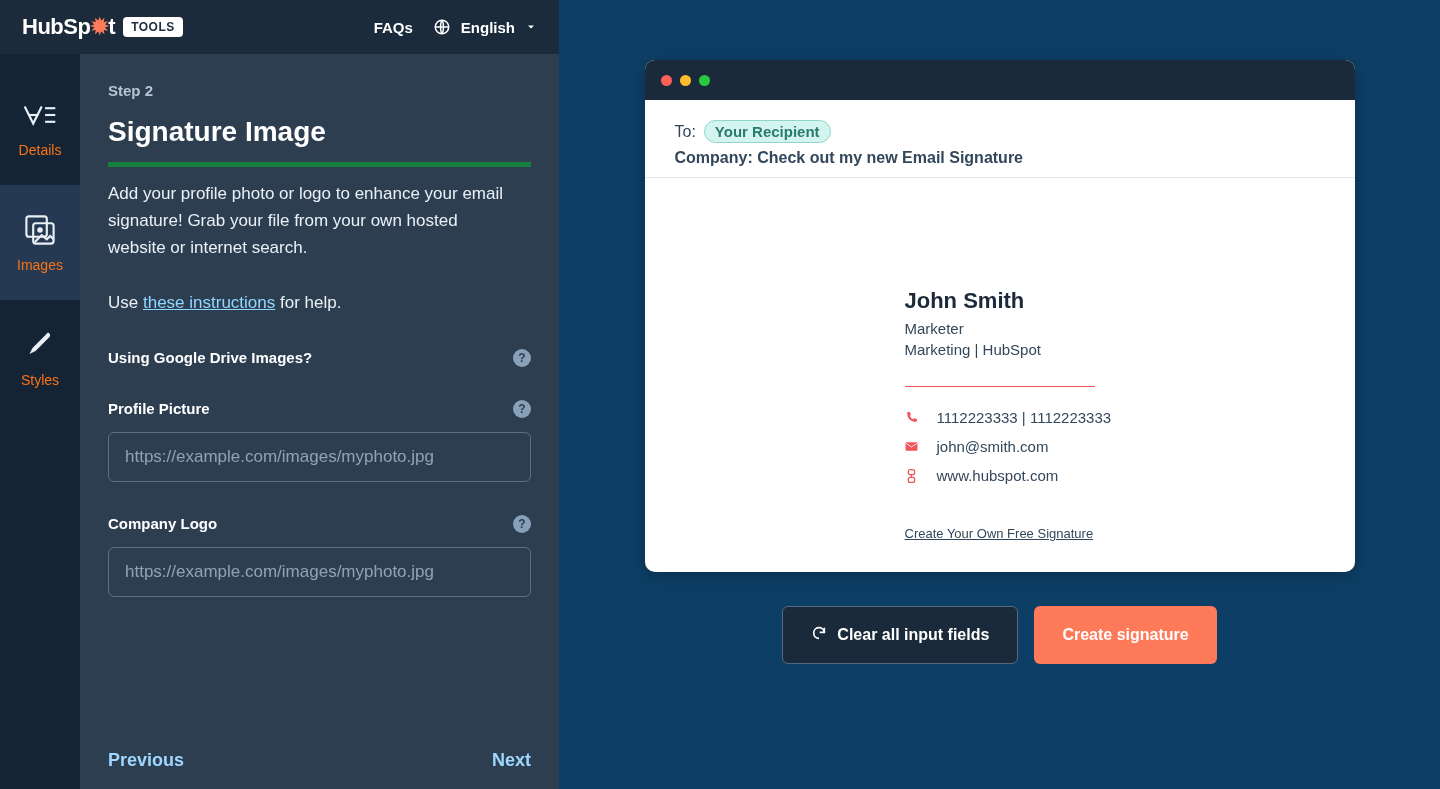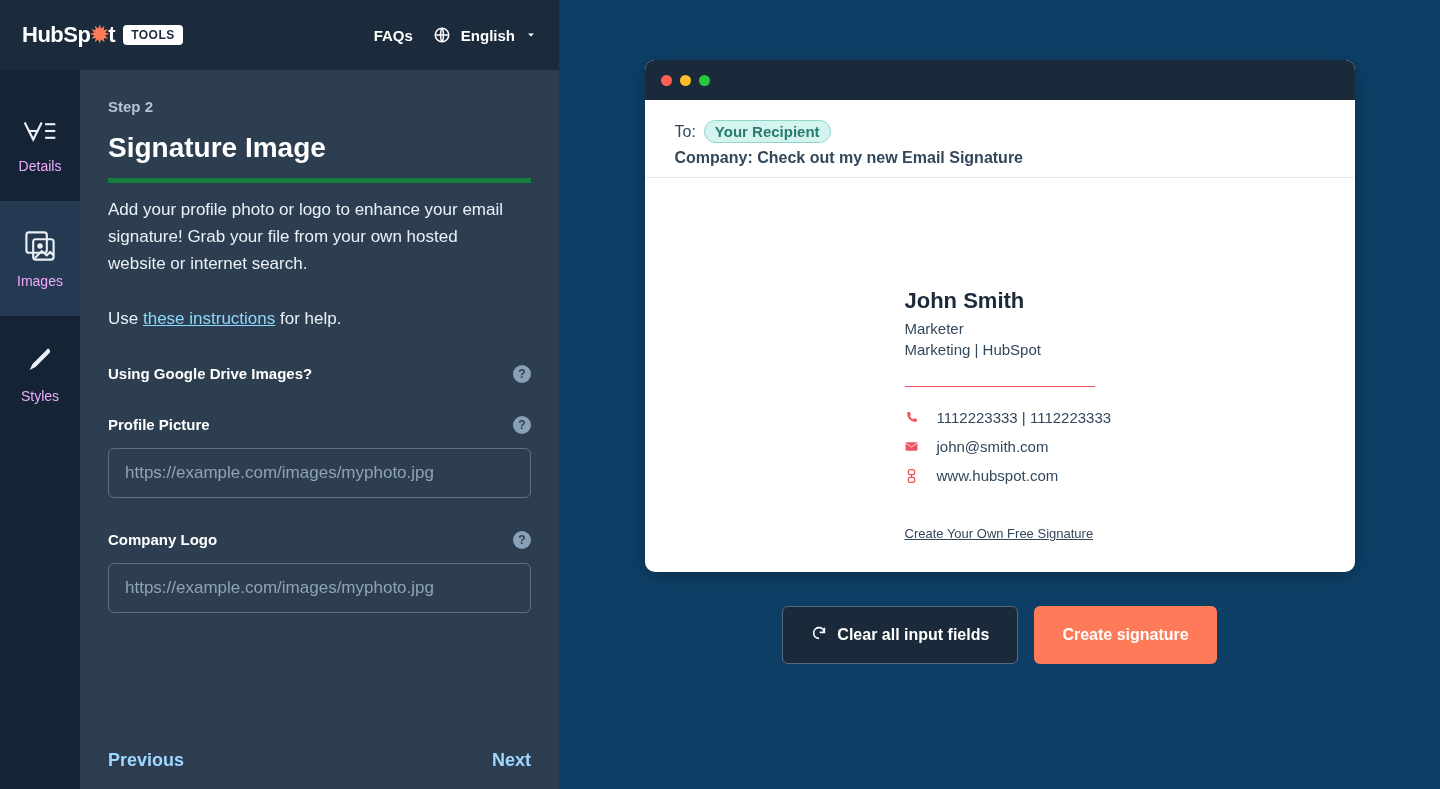--- a/index.html
+++ b/index.html
@@ -15,21 +15,21 @@
 
   
   .left-area {
     display: flex;
     width: 559px;
     height: 100%;
     background: #1c2b3b;
     flex-direction: column;
   }
   .top-bar {
-    height: 70px;
+    height: 54px;
     display: flex;
     align-items: center;
     justify-content: space-between;
     padding: 0 22px;
     background: #1c2b3b;
   }
   .logo-wrap { display: flex; align-items: center; gap: 8px; }
   .logo-text { font-weight: 700; font-size: 22px; letter-spacing: -0.5px; }
   .logo-sprocket { color: #ff7a59; }
   .tools-badge {
@@ -45,21 +45,21 @@
 
   .rail {
     width: 80px;
     background: #152435;
     display: flex;
     flex-direction: column;
     padding-top: 16px;
   }
   .rail-item {
     display: flex; flex-direction: column; align-items: center; justify-content: center;
-    height: 115px; gap: 10px; cursor: pointer; color: #f0abfc;
+    height: 115px; gap: 10px; cursor: pointer; color: #f97316;
   }
   .rail-item.active { background: #253a52; }
   .rail-label { font-size: 14px; }
   .rail-icon { width: 34px; height: 34px; display:flex; align-items:center; justify-content:center;}
 
   .form-col {
     flex: 1;
     background: #2d3e50;
     padding: 28px 28px 18px 28px;
     display: flex;

